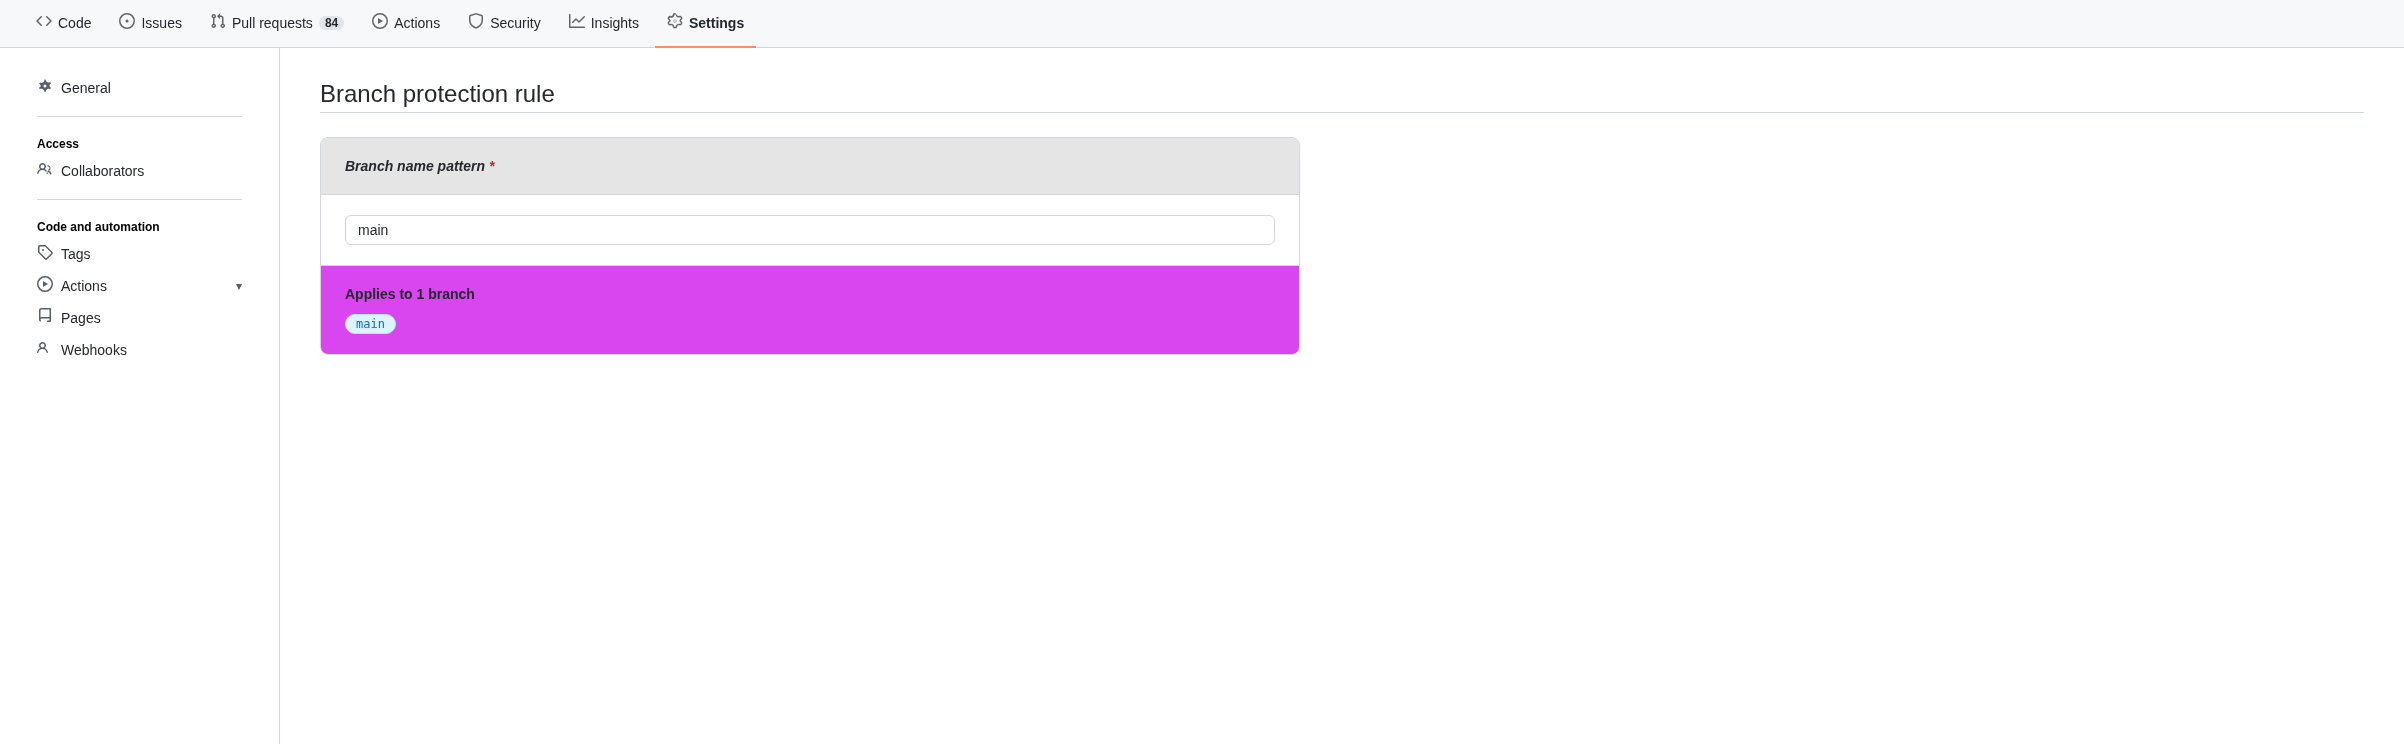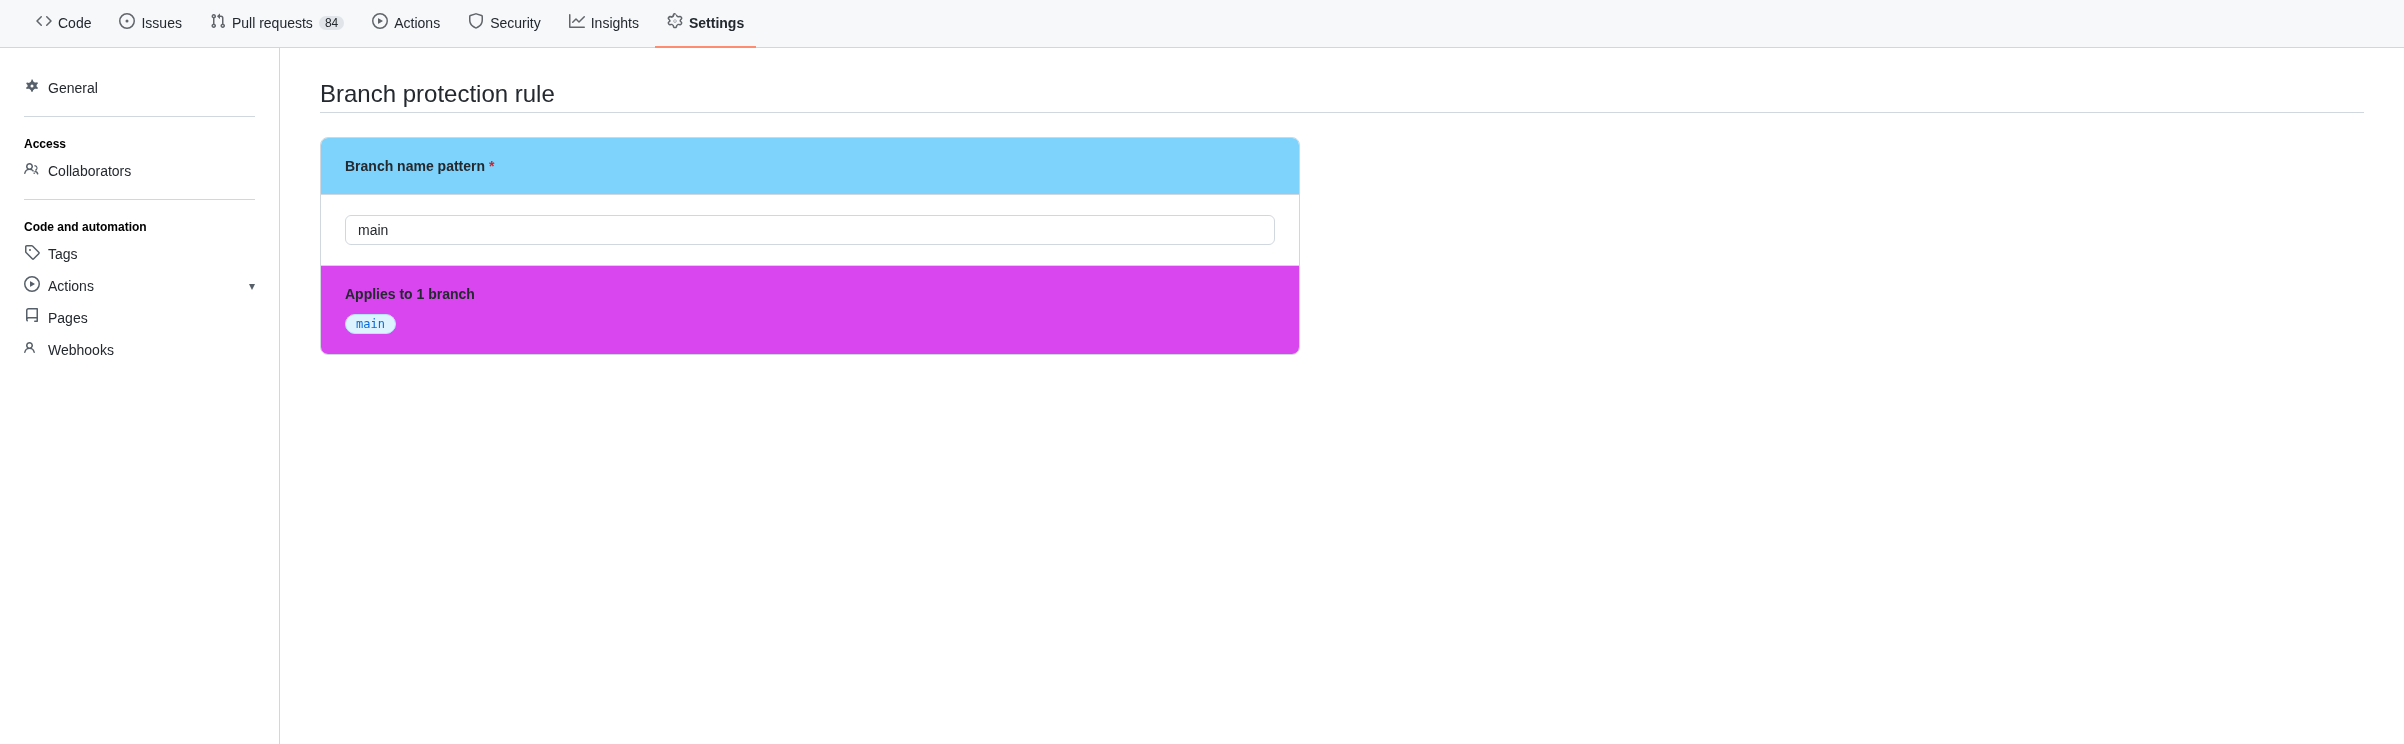--- a/index.html
+++ b/index.html
@@ -27,35 +27,35 @@
       border-bottom: 2px solid transparent;
       height: 48px;
       text-decoration: none;
     }
     .top-nav-item.active { font-weight: 600; border-bottom: 2px solid #fd8c73; color: #24292f; }
     .top-nav-item .badge {
       background: #e1e4e8;
       border-radius: 20px;
       padding: 0 6px;
       font-size: 12px;
-      font-weight: 400;
+      font-weight: 700;
     }
     .nav-icon { font-size: 15px; opacity: 0.7; }
 
     
     .layout {
       display: flex;
       min-height: calc(100vh - 48px);
     }
 
     
     .sidebar {
       width: 280px;
       min-width: 280px;
-      padding: 24px 16px;
+      padding: 24px 29px;
       border-right: 1px solid #d0d7de;
       background: #ffffff;
     }
     .sidebar-section-title {
       font-size: 12px;
       font-weight: 600;
       color: #000000;
       padding: 8px 8px 4px 8px;
       text-transform: none;
     }
@@ -111,21 +111,22 @@
     .card {
       border: 1px solid #d0d7de;
       border-radius: 8px;
       background: #ffffff;
       overflow: hidden;
       max-width: 980px;
     }
     .card-section {
       padding: 20px 24px;
       border-bottom: 1px solid #d0d7de;
-      background: #7dd3fc;
+      background: #e5e5e5;
+      font-style: italic;
     }
     .card-section:last-child { border-bottom: none; }
     .card-section-title {
       font-size: 14px;
       font-weight: 600;
       color: #24292f;
       margin-bottom: 0;
       display: flex;
       align-items: center;
       gap: 4px;

